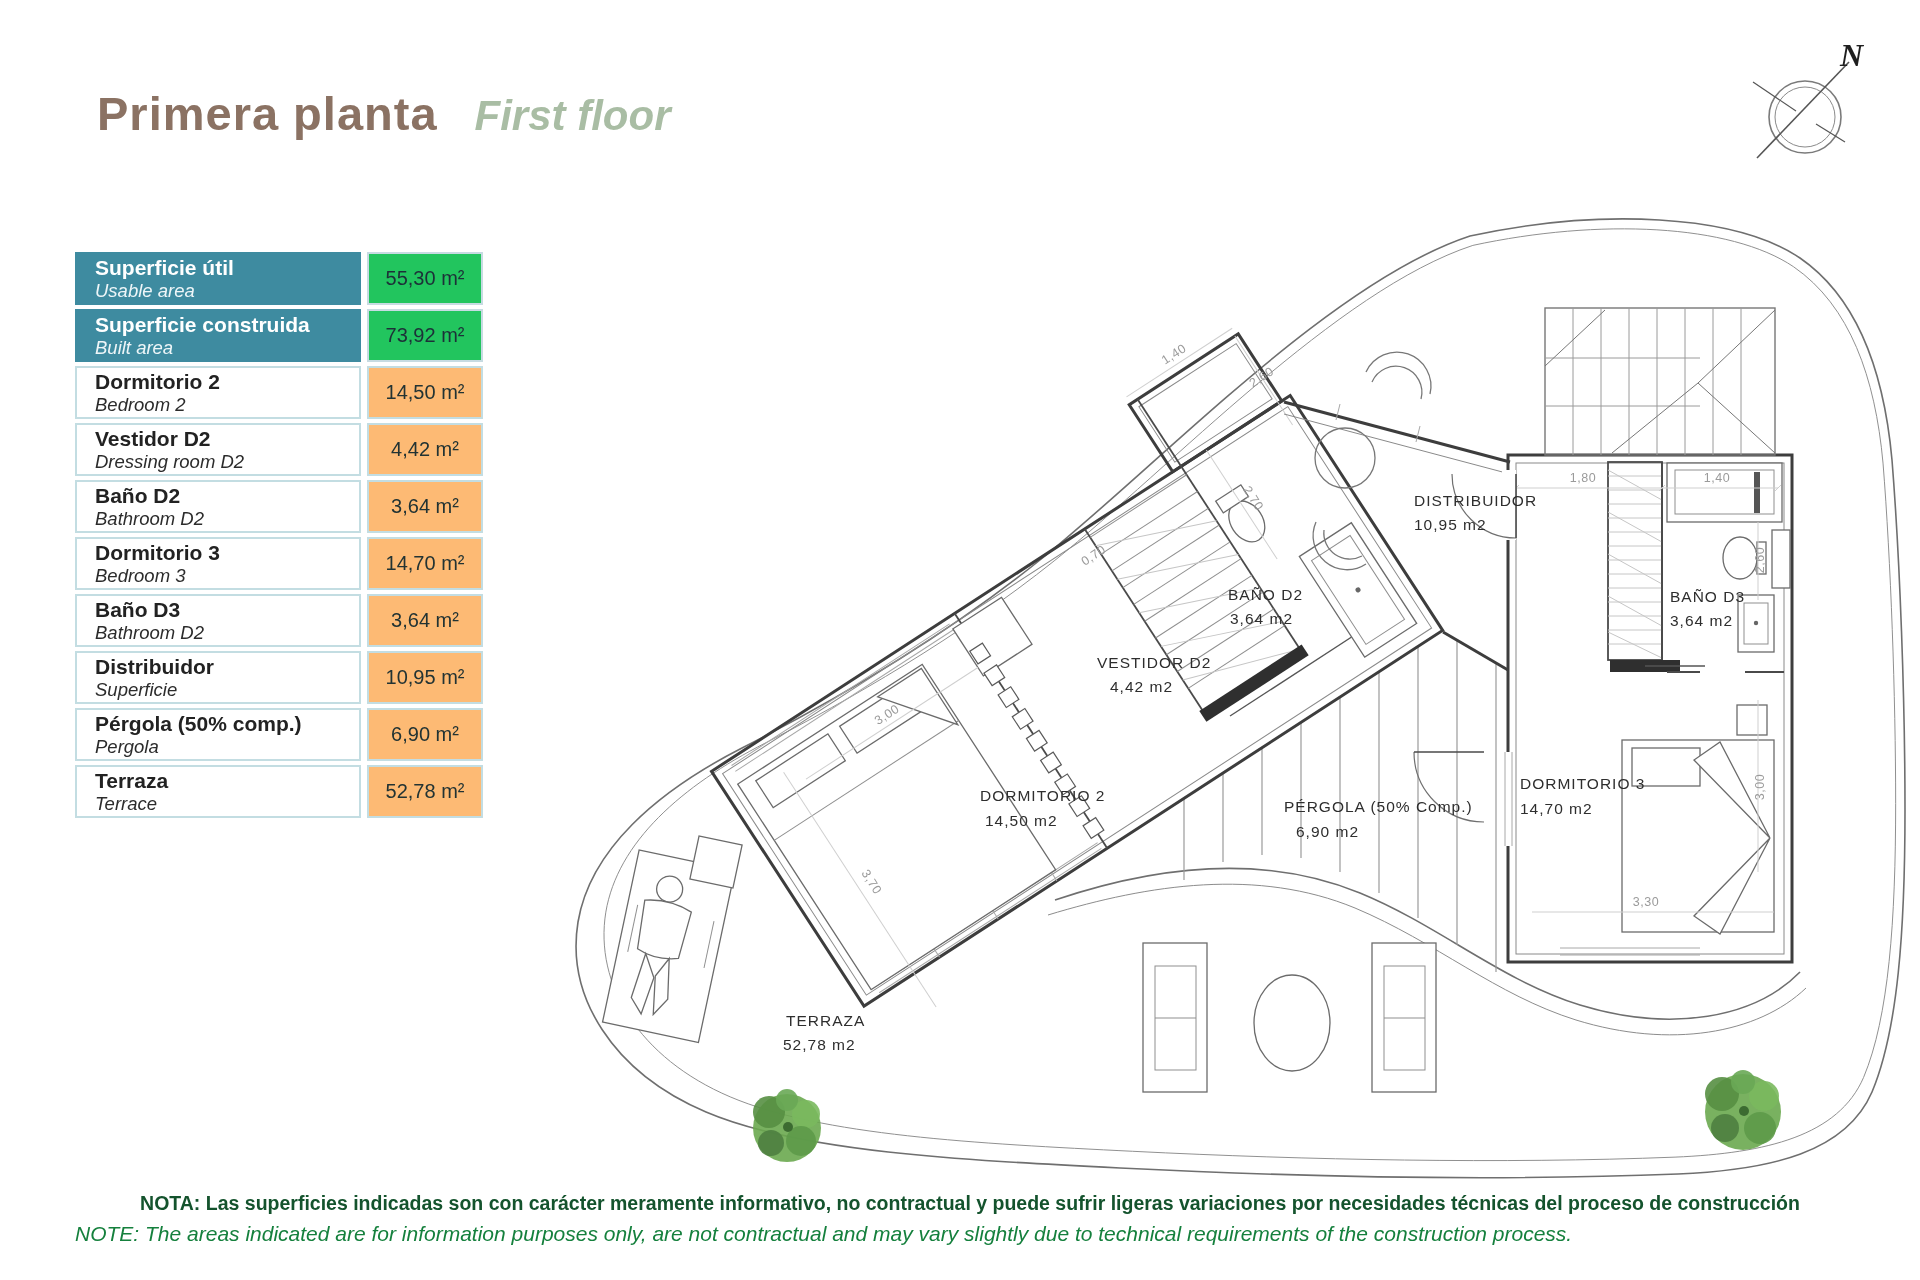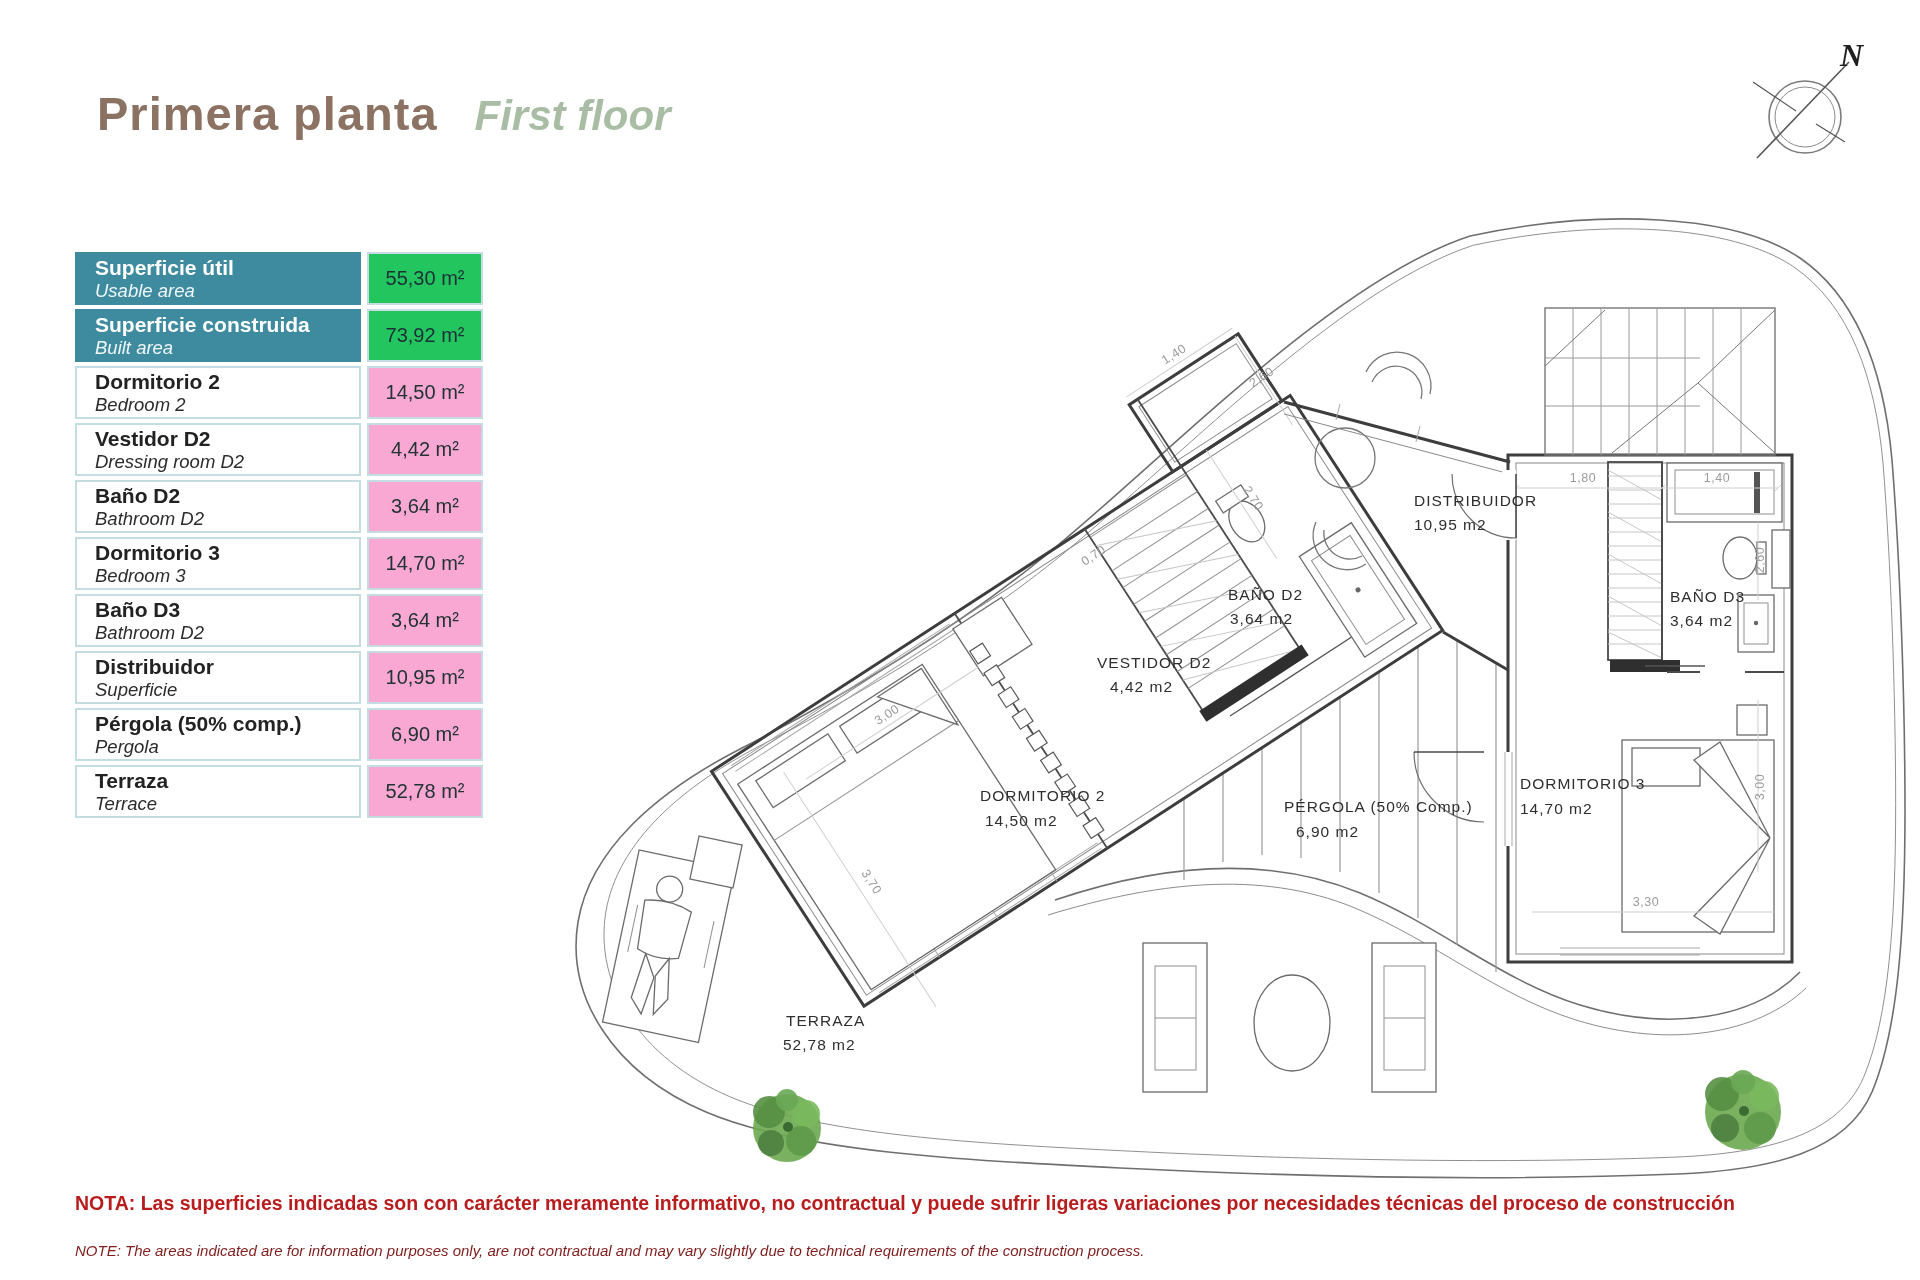--- a/index.html
+++ b/index.html
@@ -9,32 +9,32 @@
   
   .titlebar{position:absolute;left:88px;top:86px;white-space:nowrap;}
   .title-es{font-size:47px;font-weight:600;letter-spacing:1px;color:#8b7263;margin-left:9px;}
   .title-en{font-size:42px;font-weight:600;font-style:italic;color:#a9bda4;margin-left:37px;}
 
   
   .area-table{position:absolute;left:75px;top:252px;width:408px;display:flex;flex-direction:column;gap:4px;}
   .trow{display:flex;gap:6px;height:53px;}
   .tcell{box-sizing:border-box;display:flex;flex-direction:column;justify-content:center;}
   .tlabel{width:286px;padding:6px 18px;background:#ffffff;border:2px solid #c3dde2;}
-  .tvalue{flex:1;background:#f9a8d4;border:2px solid #c3dde2;align-items:center;
+  .tvalue{flex:1;background:#fdba74;border:2px solid #c3dde2;align-items:center;
           font-size:20px;color:#233;}
   .trow.header .tlabel{background:#3e8ba0;border-color:#3e8ba0;color:#ffffff;}
   .trow.header .tvalue{background:#22c55e;border-color:#c7dbe2;color:#1d3038;}
   .es-line{font-size:21px;font-weight:bold;line-height:1.2;}
   .en-line{font-size:18.5px;font-style:italic;line-height:1.2;color:#2c2c2c;}
   .trow.header .en-line{color:#eef6f8;}
 
   
   .note{position:absolute;left:75px;top:1192px;width:1790px;}
-  .note-es{font-size:19.5px;font-weight:bold;color:#b91c1c;}
-  .note-en{font-size:15px;font-style:italic;color:#7f1d1d;margin-top:27px;}
+  .note-es{font-size:19.5px;font-weight:bold;color:#14532d;text-align:center;}
+  .note-en{font-size:21px;font-style:italic;color:#15803d;margin-top:7px;}
 
   
   .plan-svg{position:absolute;left:0;top:0;}
   .rlabel{font-family:"Liberation Sans",sans-serif;font-size:15.5px;fill:#2e2e2e;letter-spacing:1px;}
   .dim{font-family:"Liberation Sans",sans-serif;font-size:12.5px;fill:#9b9b9b;letter-spacing:.5px;}
   .wall-outer{fill:none;stroke:#3d3d3d;stroke-width:3;}
   .wall-inner{fill:none;stroke:#8a8a8a;stroke-width:1;}
   .part{fill:none;stroke:#4a4a4a;stroke-width:1.8;}
   .furn{fill:#ffffff;stroke:#6b6b6b;stroke-width:1.3;}
   .furn-l{fill:none;stroke:#8f8f8f;stroke-width:1;}

